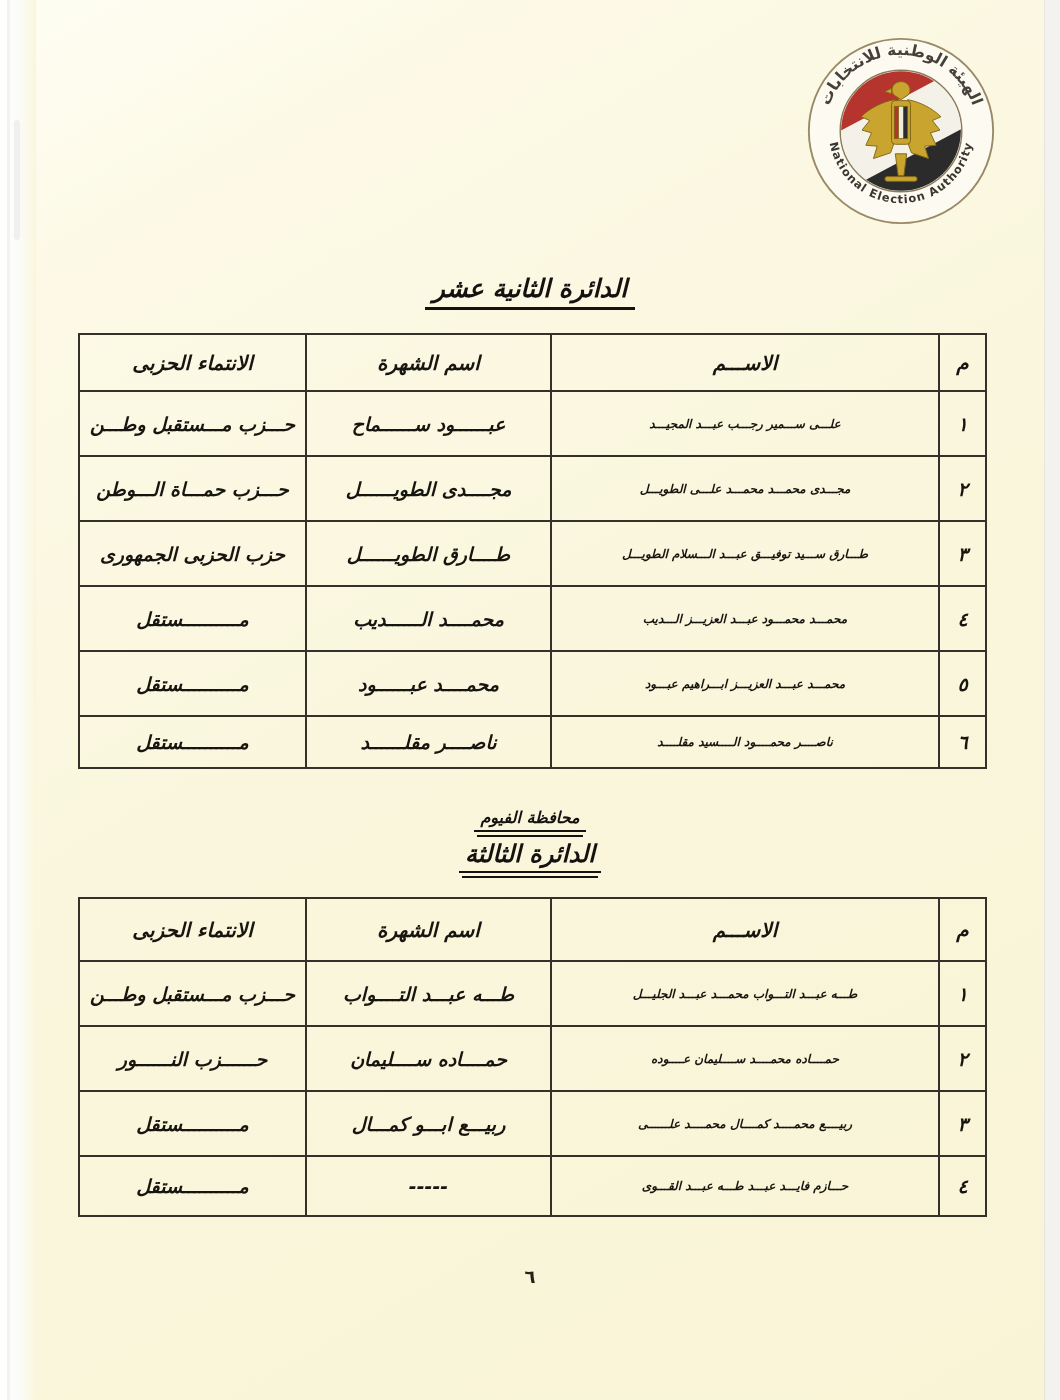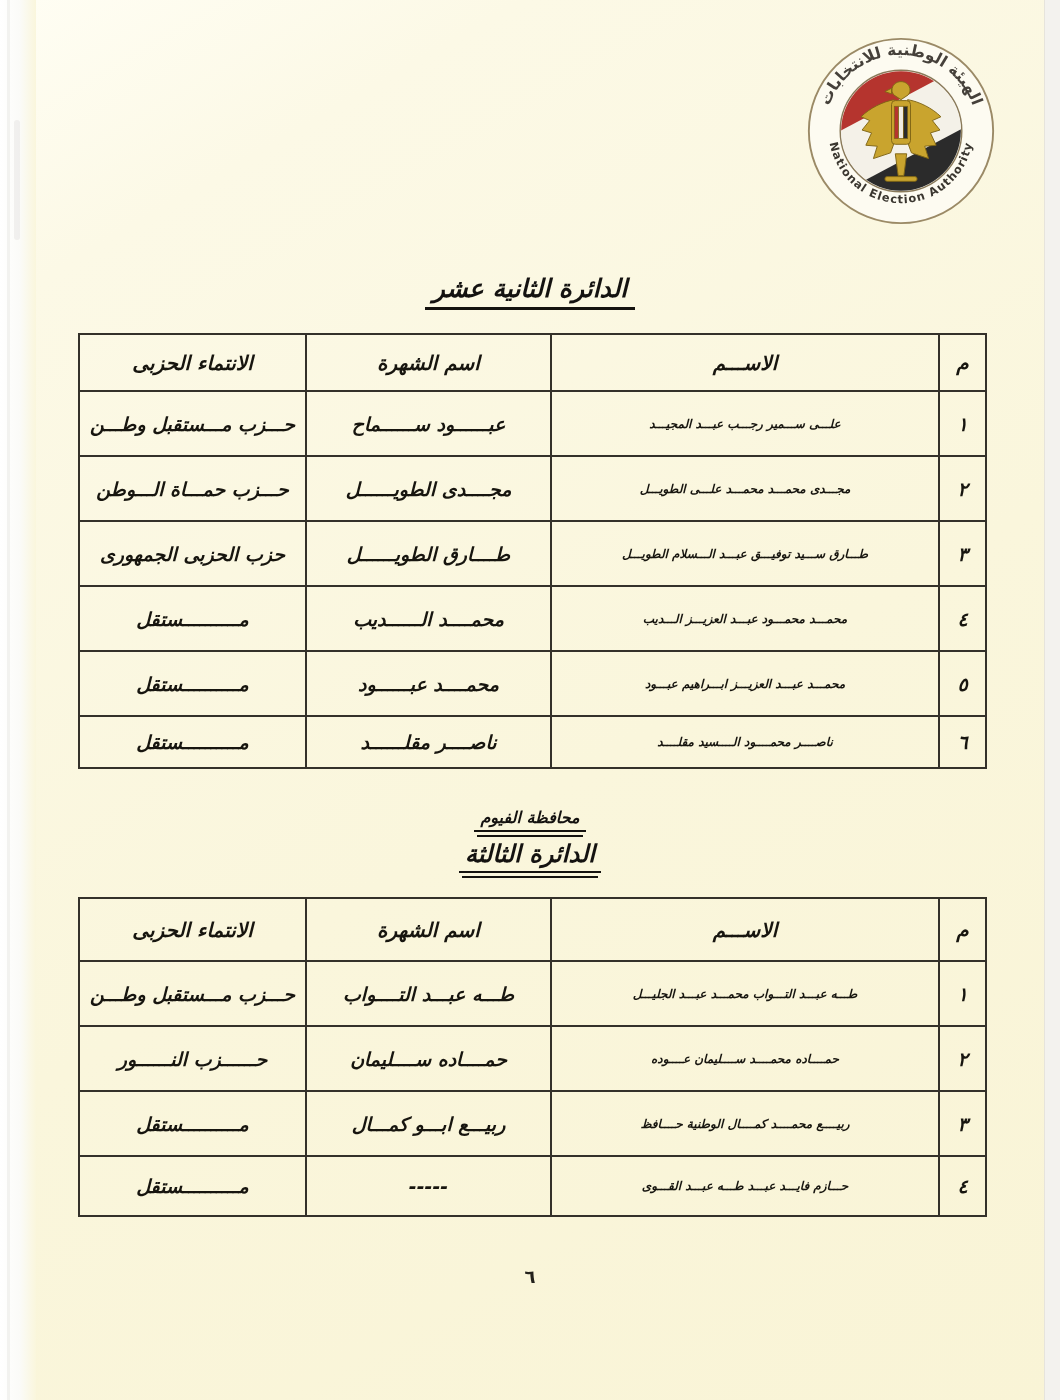--- a/index.html
+++ b/index.html
@@ -199,21 +199,21 @@
       <td>حـــزب مـــستقبل وطـــن</td>
     </tr>
     <tr>
       <td>٢</td>
       <td class="c-name">حمــــاده محمــــد ســــليمان عــــوده</td>
       <td>حمــــاده ســــليمان</td>
       <td>حــــــزب النــــــور</td>
     </tr>
     <tr>
       <td>٣</td>
-      <td class="c-name">ربيــــع محمــــد كمــــال الوطنية حــــافظ</td>
+      <td class="c-name">ربيــــع محمــــد كمــــال محمــــد علــــــى</td>
       <td>ربيـــع ابـــو كمـــال</td>
       <td>مــــــــــستقل</td>
     </tr>
     <tr class="last">
       <td>٤</td>
       <td class="c-name">حـــازم فايـــد عبـــد طـــه عبـــد القـــوى</td>
       <td>-----</td>
       <td>مــــــــــستقل</td>
     </tr>
   </tbody>

